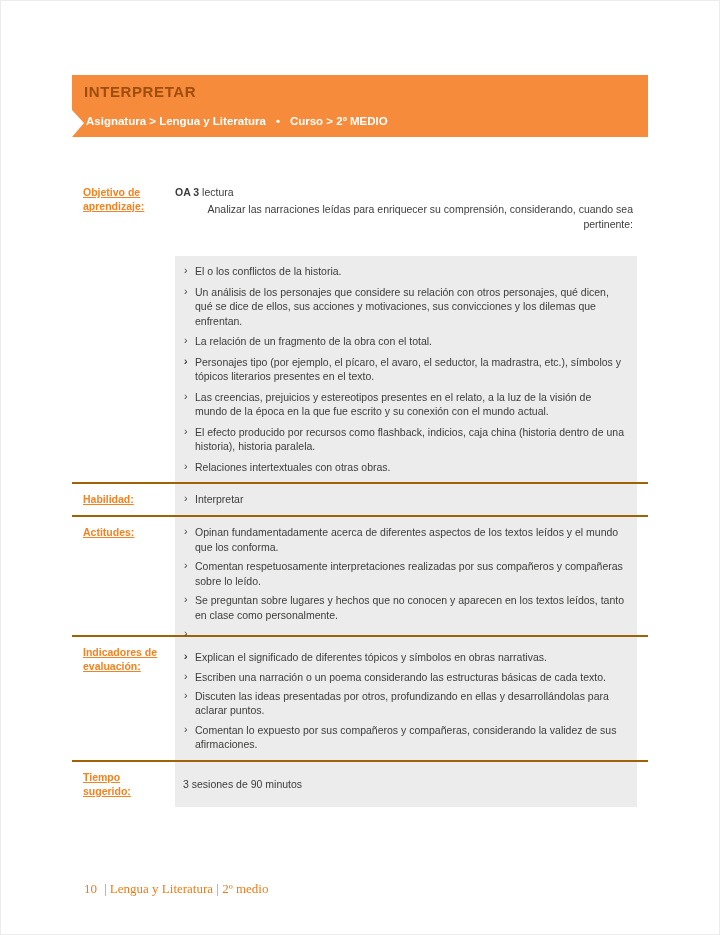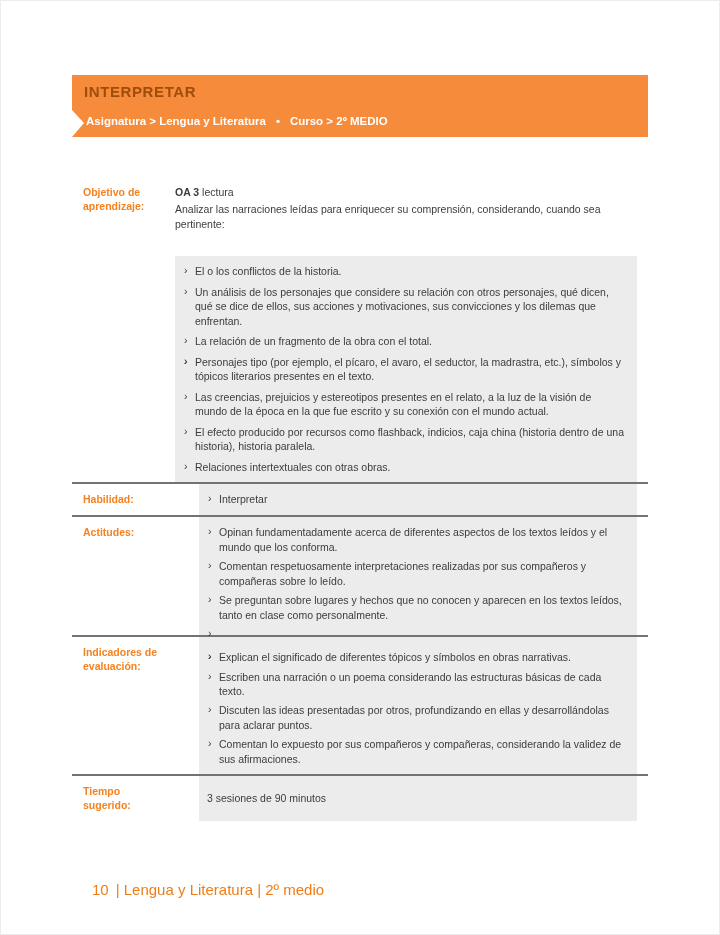--- a/index.html
+++ b/index.html
@@ -18,38 +18,38 @@
   .header-band { position: absolute; left: 72px; top: 75px; width: 576px; height: 62px; background: #F68B3C; }
   .header-title { position: absolute; left: 12px; top: 8px; font-size: 15px; font-weight: bold; letter-spacing: 0.6px; color: #9F4D0D; }
   .band-notch { position: absolute; left: 0; top: 35px; width: 0; height: 0;
     border-top: 13px solid transparent; border-bottom: 14px solid transparent; border-left: 12px solid #ffffff; }
   .header-sub { position: absolute; left: 14px; top: 40px; font-size: 11.5px; font-weight: bold; color: #ffffff; }
   .header-sub .sep { margin: 0 10px; }
 
   
   .table { position: absolute; left: 72px; top: 177px; width: 576px; }
   .row { display: flex; align-items: stretch; }
-  .row + .row { border-top: 2px solid #737373; gap: 24px; }
-  .label-col { flex: 0 0 103px; padding: 9px 10px 8px 11px; font-size: 10.5px; font-weight: bold; color: #F58220; line-height: 1.32; }
+  .row + .row { border-top: 2px solid #a16207; }
+  .label-col { flex: 0 0 103px; padding: 9px 10px 8px 11px; font-size: 10.5px; font-weight: bold; color: #F58220; line-height: 1.32; text-decoration: underline; }
   .content-col { flex: 1; margin-right: 11px; font-size: 10.5px; line-height: 1.38; display: flex; flex-direction: column; }
   .gray { background: #ECECEC; }
   .cell { padding: 8px 12px 8px 8px; flex: 1; }
   .cell.tiempo-cell { padding-top: 15px; padding-bottom: 12px; }
   p { margin: 0; }
   .oa-intro { padding: 8px 4px 25px 0; }
   .oa-code { font-weight: bold; }
-  .oa-desc { margin-top: 3px; }
+  .oa-desc { margin-top: 3px; text-align: right; }
   ul.blist { margin: 0; padding: 0; list-style: none; }
   .blist li { position: relative; padding-left: 12px; margin: 0 0 6px; }
   .blist.tight li { margin-bottom: 5px; }
   .blist li:last-child { margin-bottom: 0; }
   .bmark { position: absolute; left: 1px; top: -1px; color: #3C3C3B; }
 
   
-  .footer { position: absolute; left: 92px; top: 881px; font-size: 15px; color: #EE7D17; }
+  .footer { position: absolute; left: 84px; top: 881px; font-size: 13px; color: #EE7D17; font-family: Liberation Serif, serif; }
   .footer .pn { margin-right: 7px; }
 </style>
 </head>
 <body>
 
 <div class="page-frame"></div>
 
 <header class="header-band">
   <div class="header-title">INTERPRETAR</div>
   <div class="band-notch"></div>

